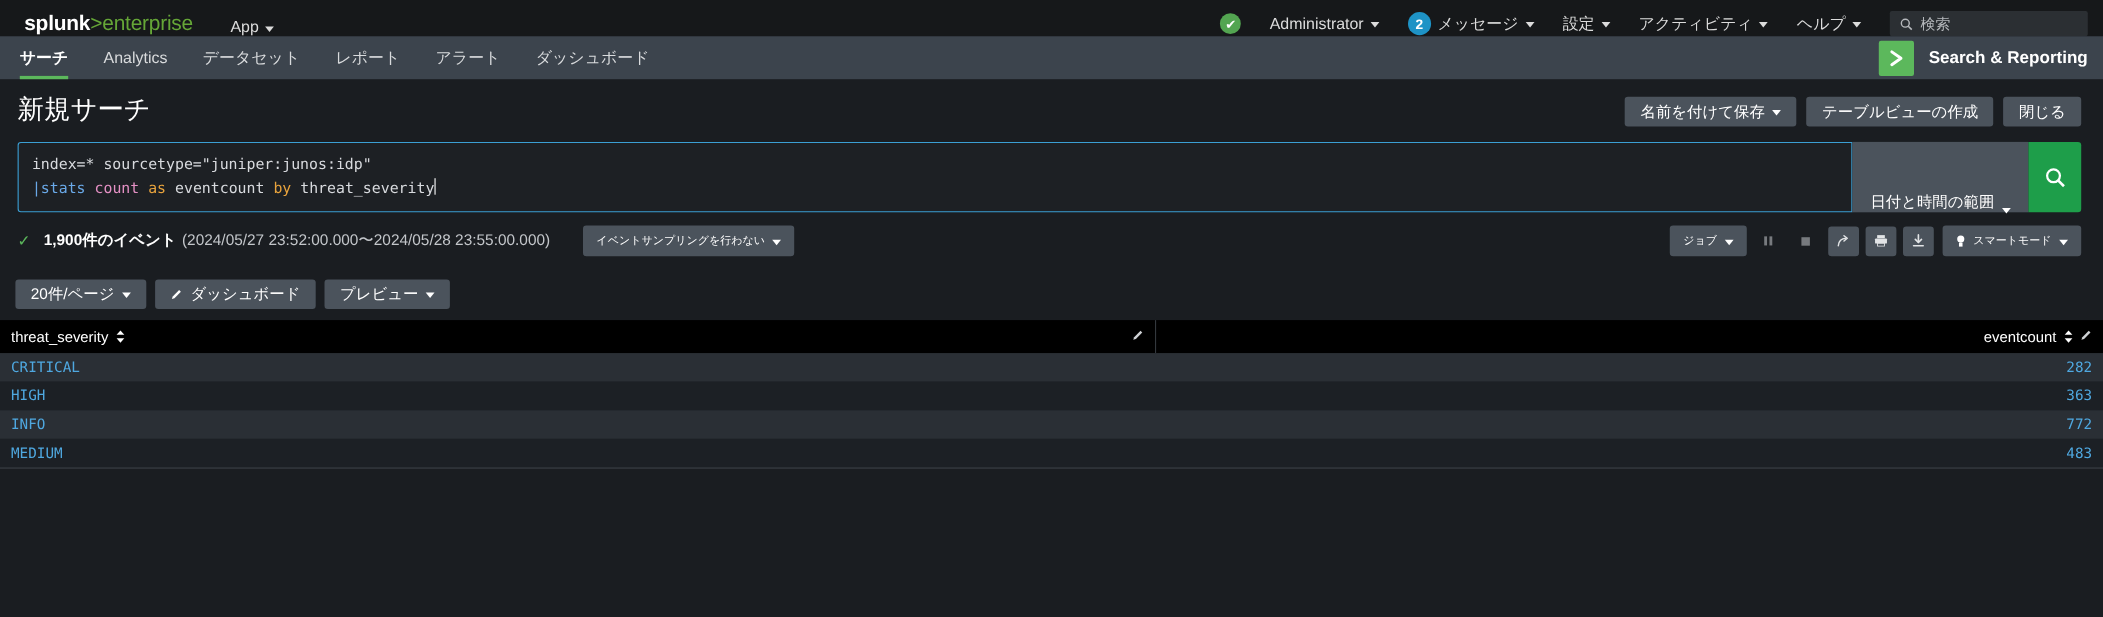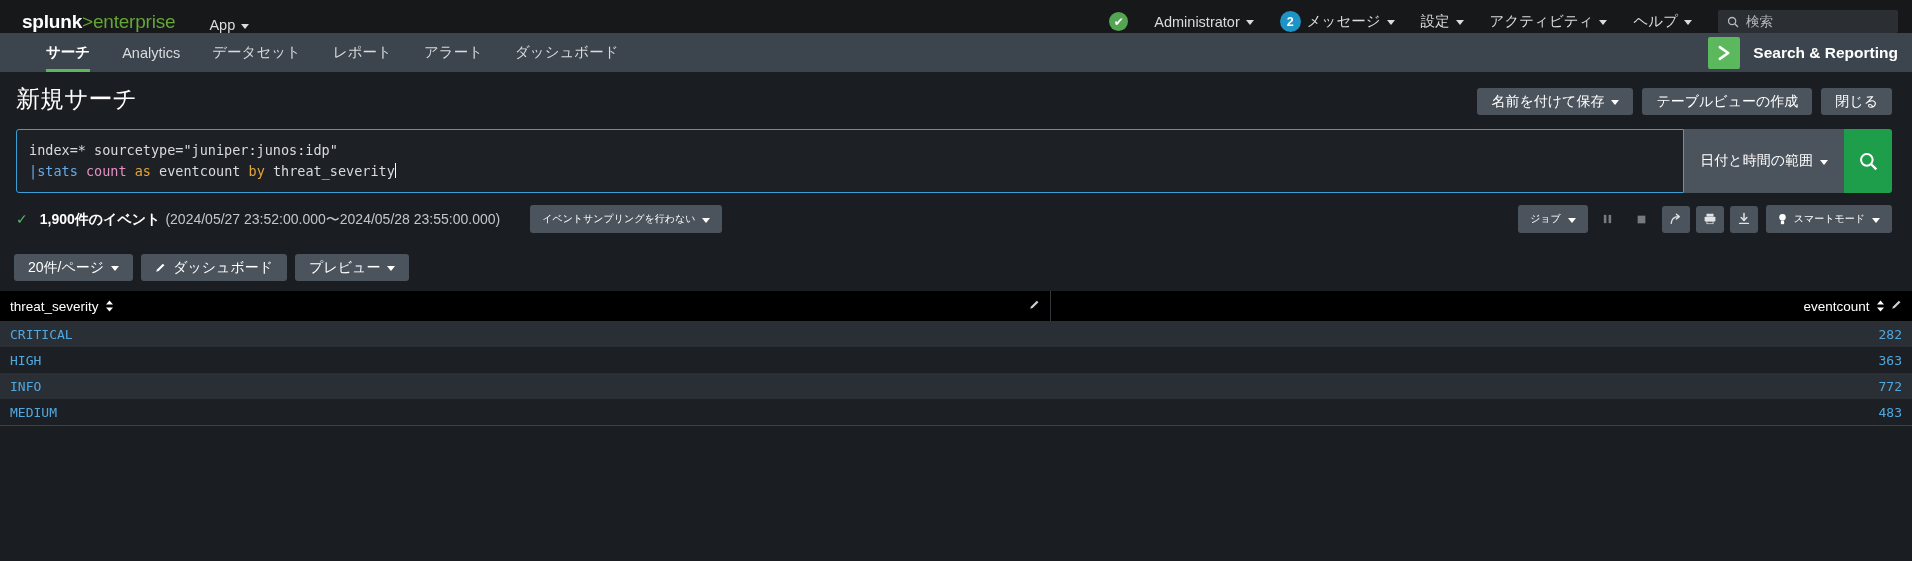--- a/index.html
+++ b/index.html
@@ -51,21 +51,21 @@
   }
   .top-search {
     background: #2b2f33; border-radius: 2px; height: 23px; width: 180px;
     display: flex; align-items: center; padding: 0 9px; gap: 7px;
     color: #b6b9bd; font-size: 13.5px; cursor: text;
   }
 
   
   .navbar {
     height: 39px; background: #3c444d; display: flex; align-items: stretch;
-    padding-left: 30px; position: relative;
+    padding-left: 2px; position: relative;
   }
   .nav-item {
     display: flex; align-items: center; padding: 0 16px; font-size: 14.5px;
     color: #d9dbdd; cursor: pointer; position: relative;
   }
   .nav-item.active { color: #fff; font-weight: 700; }
   .nav-item.active::after {
     content: ""; position: absolute; left: 16px; right: 16px; bottom: 0;
     height: 3px; background: #5cb85c;
   }
@@ -104,21 +104,21 @@
   .spl-cmd { color: #6aa9e8; }
   .spl-fn { color: #e490c4; }
   .spl-kw { color: #e8a33d; }
   .spl-plain { color: #d8dade; }
   .caret-bar {
     display: inline-block; width: 1px; height: 15px; background: #fff;
     vertical-align: -2px; margin-left: 0px;
   }
   .timerange-btn {
     background: #4b535c; color: #fff; border: none; font-size: 14px;
-    padding: 0 16px; display: flex; align-items: center; gap: 7px; cursor: pointer;
+    padding: 0 16px; display: flex; align-items: flex-end; gap: 7px; cursor: pointer;
     white-space: nowrap;
   }
   .search-go {
     background: #1e9e4a; width: 48px; display: flex; align-items: center;
     justify-content: center; border-radius: 0 3px 3px 0; cursor: pointer;
   }
 
   
   .status-row {
     display: flex; align-items: center; padding: 12px 20px 10px 16px; gap: 12px;

